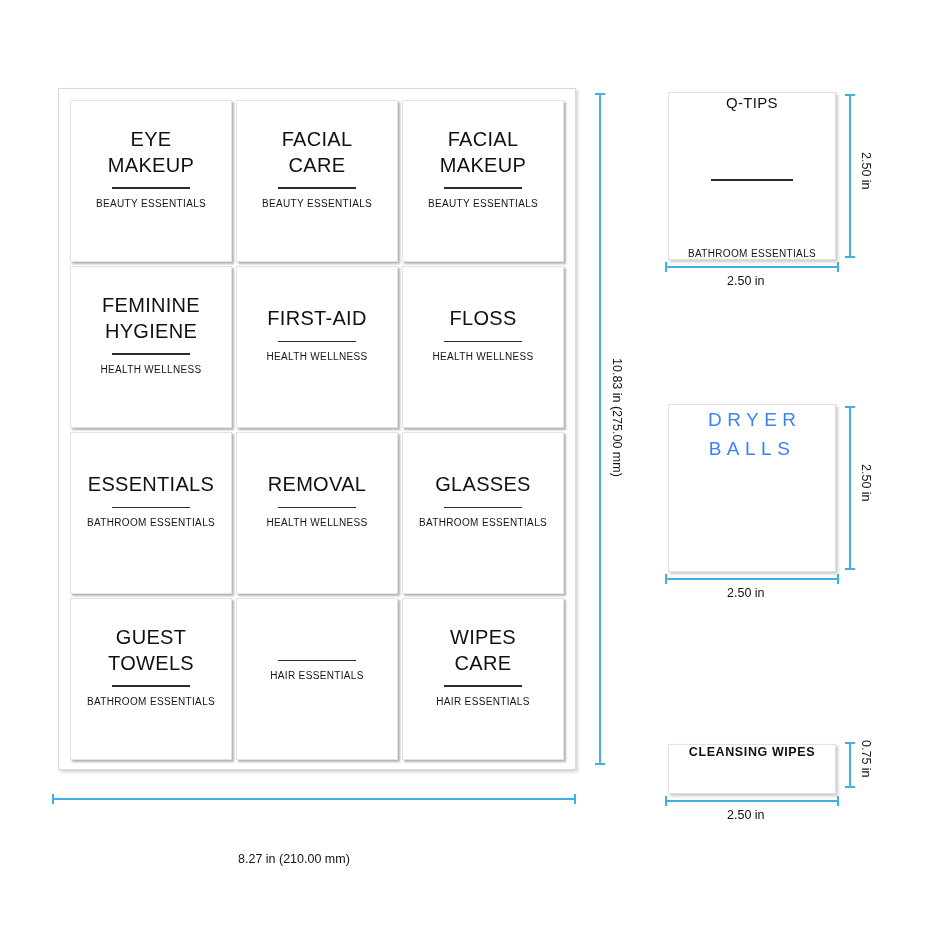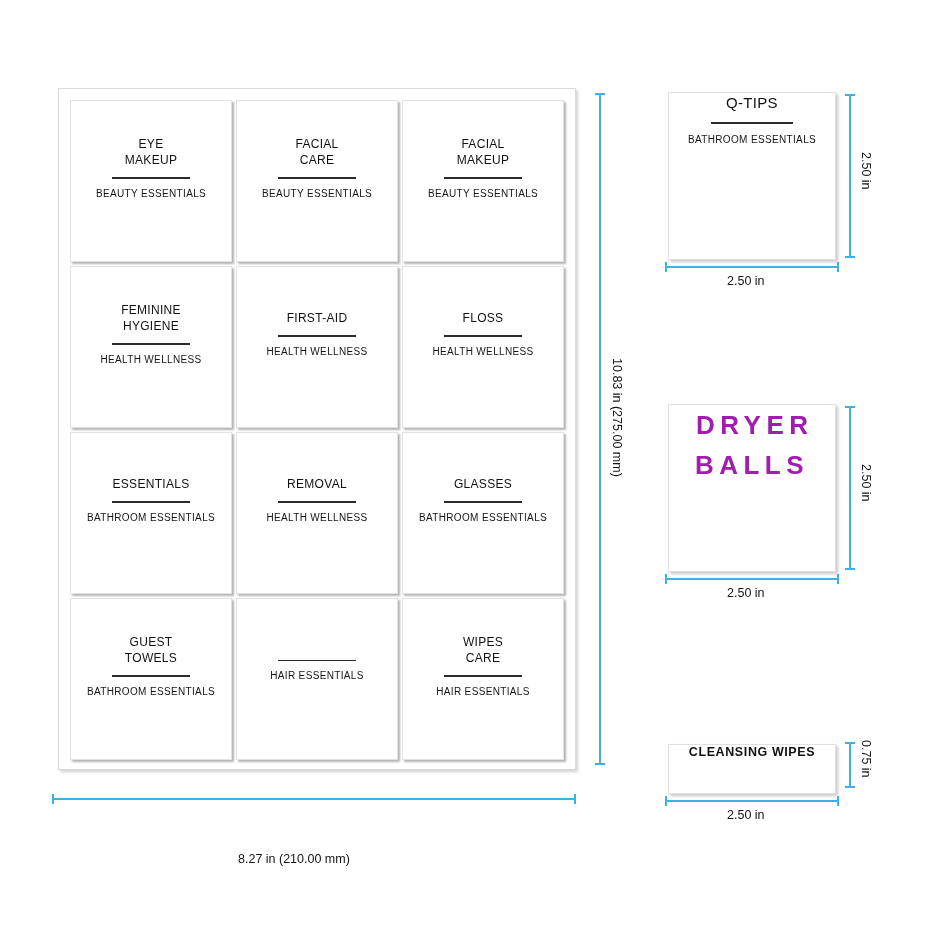--- a/index.html
+++ b/index.html
@@ -47,21 +47,21 @@
     box-shadow: 1.5px 1.5px 2px rgba(0,0,0,0.30);
     box-sizing: border-box;
     display: flex;
     flex-direction: column;
     align-items: center;
     justify-content: center;
     padding: 4px 6px 30px 6px;
     position: relative;
   }
   .card-title {
-    font-size: 12px;
+    font-size: 20px;
     font-weight: 400;
     letter-spacing: 0.3px;
     line-height: 1.28;
     text-align: center;
     color: #111111;
     white-space: pre-line;
   }
   .card-rule {
     width: 78px;
     height: 1.6px;
@@ -79,37 +79,37 @@
   
   .panel {
     position: absolute;
     background: #ffffff;
     border: 1px solid #e0e0e0;
     box-shadow: 2px 2px 3px rgba(0,0,0,0.22);
     box-sizing: border-box;
     display: flex;
     flex-direction: column;
     align-items: center;
-    justify-content: flex-start;
+    justify-content: space-between;
   }
   #panel-qtips   { left: 668px; top: 92px;  width: 168px; height: 168px; }
   #panel-dryer   { left: 668px; top: 404px; width: 168px; height: 168px; }
   #panel-wipes   { left: 668px; top: 744px; width: 168px; height: 50px; }
 
   #panel-qtips .card-title { font-size: 15px; }
   #panel-qtips .card-rule  { width: 82px; margin: 10px 0 10px 0; }
   #panel-qtips .card-sub   { font-size: 10px; }
 
   .dryer-title {
-    font-size: 26px;
-    font-weight: 700;
+    font-size: 19px;
+    font-weight: 400;
     letter-spacing: 5.5px;
     line-height: 1.55;
     text-align: center;
-    color: #a21caf;
+    color: #3b82f6;
     white-space: pre-line;
     text-indent: 5.5px;
   }
   .wipes-title {
     font-size: 12.5px;
     font-weight: 700;
     letter-spacing: 0.6px;
     text-align: center;
     color: #111111;
   }

